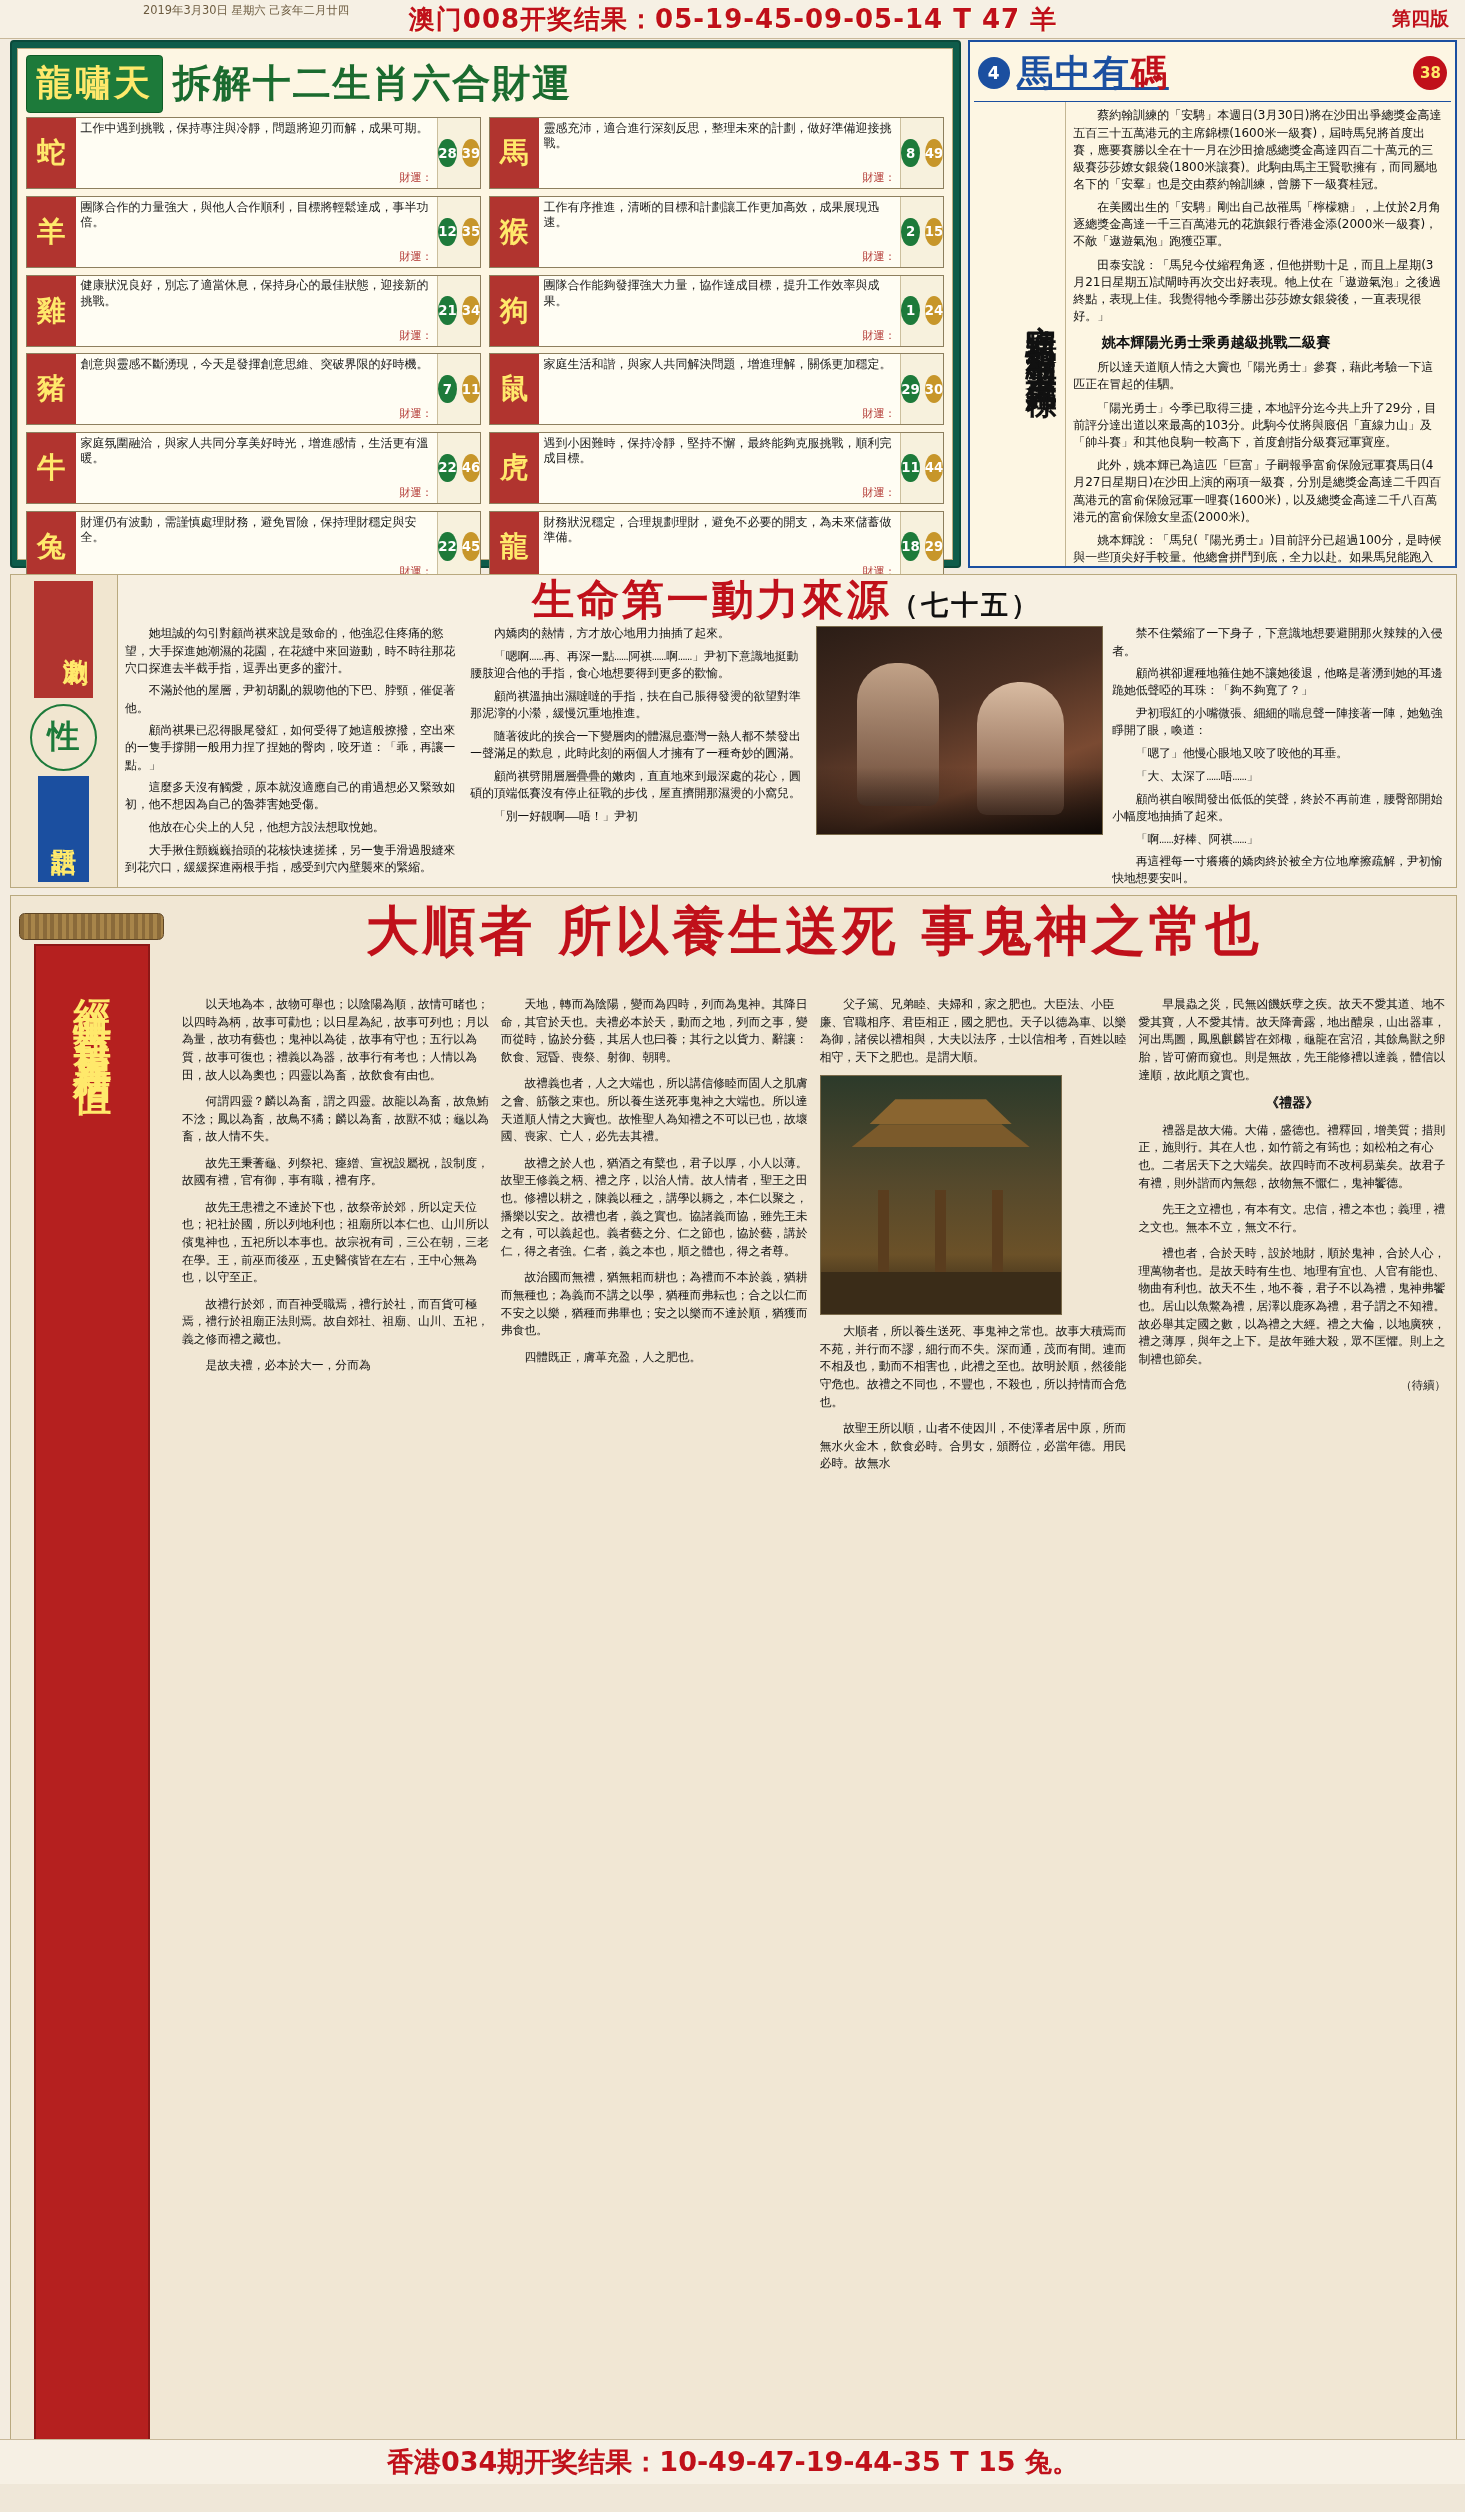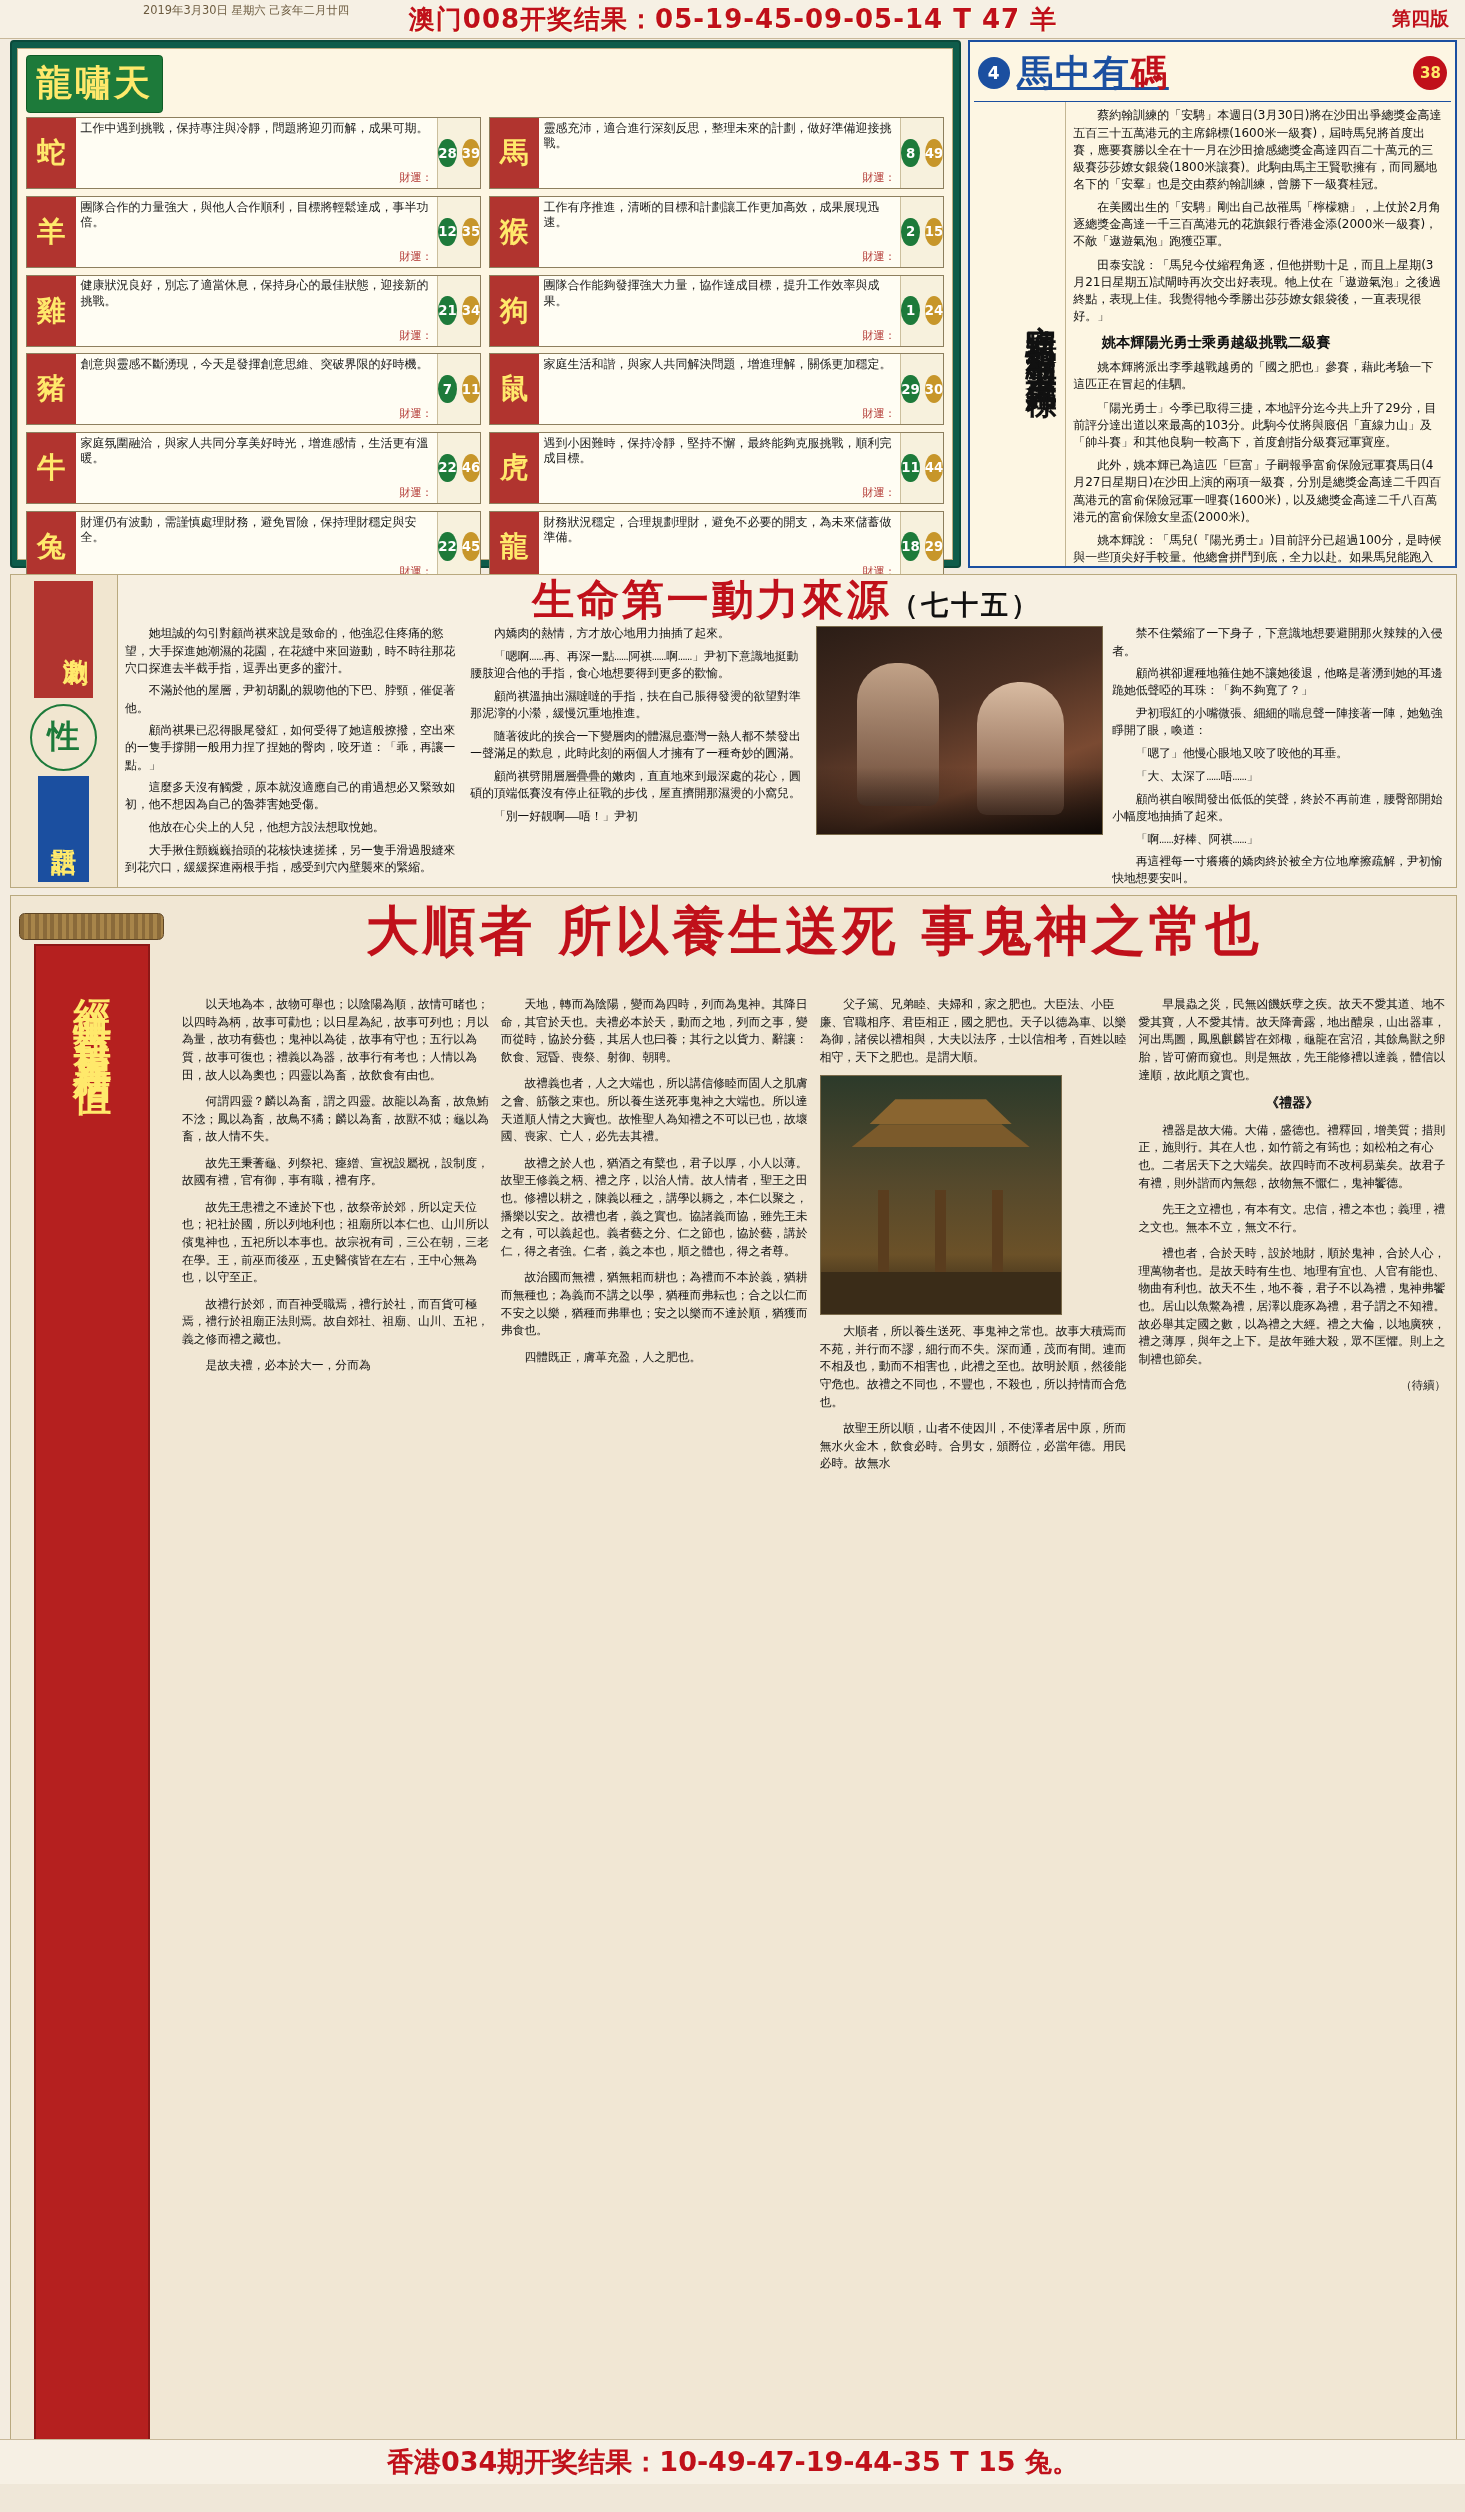--- a/index.html
+++ b/index.html
@@ -152,20 +152,21 @@
   <div class="top-banner">
     <span class="date">2019年3月30日 星期六 己亥年二月廿四</span>
     <span class="txt">澳门008开奖结果：05-19-45-09-05-14 T 47 羊</span>
     <span class="edition">第四版</span>
   </div>
 
   <div class="sec1">
     <div class="sec1-inner">
       <div class="sec1-head">
         <span class="sec1-logo">龍嘯天</span>
+        <span class="sec1-title">拆解十二生肖六合財運</span>
       </div>
       <div class="zgrid">
         <div class="zcol">
 
           <div class="zrow">
             <div class="zsign">蛇</div>
             <div class="ztext">
               <div class="zdesc">工作中遇到挑戰，保持專注與冷靜，問題將迎刃而解，成果可期。</div>
               <div class="zluck">財運：</div>
             </div>
@@ -321,21 +322,21 @@
       <span class="sec2-title"><span>馬中有</span><span class="red">碼</span></span>
       <span class="badge-num">38</span>
     </div>
     <div class="sec2-body">
       <div class="vertical-title">安騁週日縮程力爭主席錦標</div>
       <div class="sec2-text">
         <p>蔡約翰訓練的「安騁」本週日(3月30日)將在沙田出爭總獎金高達五百三十五萬港元的主席錦標(1600米一級賽)，屆時馬兒將首度出賽，應要賽勝以全在十一月在沙田搶感總獎金高達四百二十萬元的三級賽莎莎嫽女銀袋(1800米讓賽)。此駒由馬主王賢歌擁有，而同屬地名下的「安羣」也是交由蔡約翰訓練，曾勝下一級賽桂冠。</p>
         <p>在美國出生的「安騁」剛出自己故罹馬「檸檬糖」，上仗於2月角逐總獎金高達一千三百萬港元的花旗銀行香港金添(2000米一級賽)，不敵「遨遊氣泡」跑獲亞軍。</p>
         <p>田泰安說：「馬兒今仗縮程角逐，但他拼勁十足，而且上星期(3月21日星期五)試閘時再次交出好表現。牠上仗在「遨遊氣泡」之後過終點，表現上佳。我覺得牠今季勝出莎莎嫽女銀袋後，一直表現很好。」</p>
         <p class="sec2-sub">姚本輝陽光勇士乘勇越級挑戰二級賽</p>
-        <p>姚本輝將派出李季越戰越勇的「國之肥也」參賽，藉此考驗一下這匹正在冒起的佳駟。</p>
+        <p>所以達天道順人情之大竇也「陽光勇士」參賽，藉此考驗一下這匹正在冒起的佳駟。</p>
         <p>「陽光勇士」今季已取得三捷，本地評分迄今共上升了29分，目前評分達出道以來最高的103分。此駒今仗將與廄侶「直線力山」及「帥斗賽」和其他良駒一較高下，首度創指分級賽冠軍寶座。</p>
         <p>此外，姚本輝已為這匹「巨富」子嗣報爭富俞保險冠軍賽馬日(4月27日星期日)在沙田上演的兩項一級賽，分別是總獎金高達二千四百萬港元的富俞保險冠軍一哩賽(1600米)，以及總獎金高達二千八百萬港元的富俞保險女皇盃(2000米)。</p>
         <p>姚本輝說：「馬兒(『陽光勇士』)目前評分已超過100分，是時候與一些頂尖好手較量。他總會拼鬥到底，全力以赴。如果馬兒能跑入三甲的話，我將會十分高興。」</p>
       </div>
     </div>
   </div>
 
   <div class="sec3">
     <div class="sec3-left">
       <div class="stim">刺激</div>

